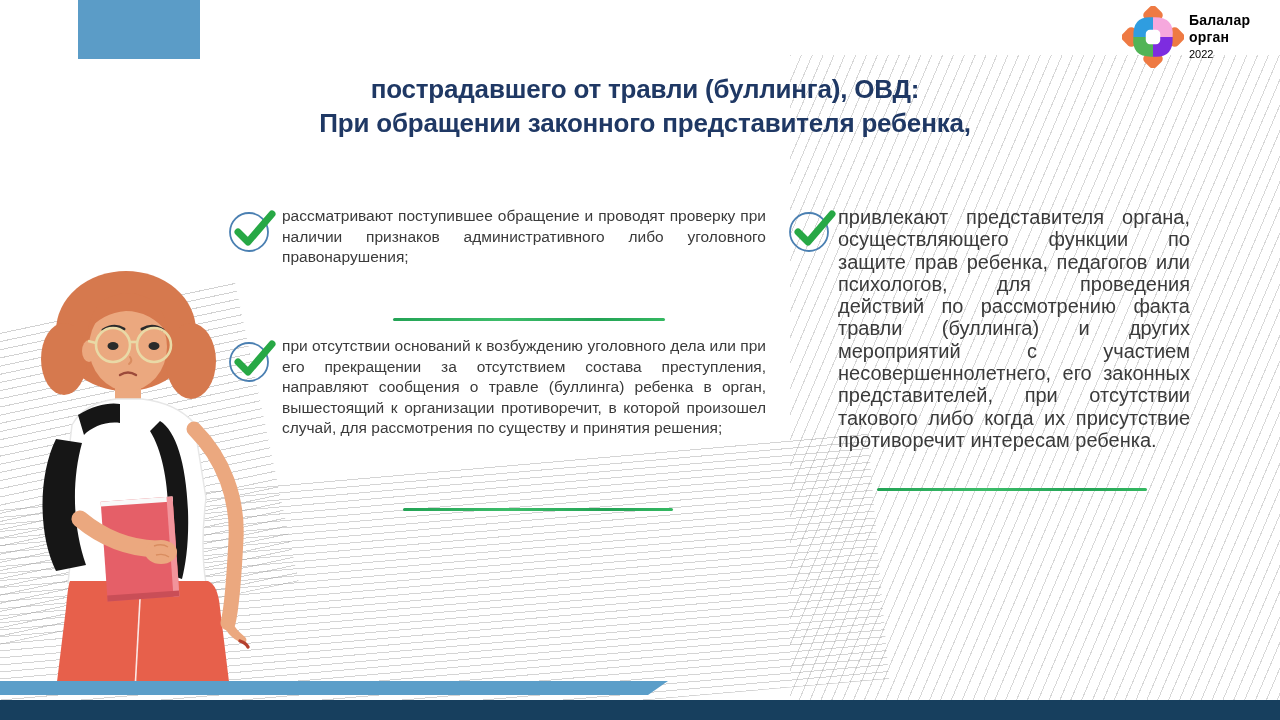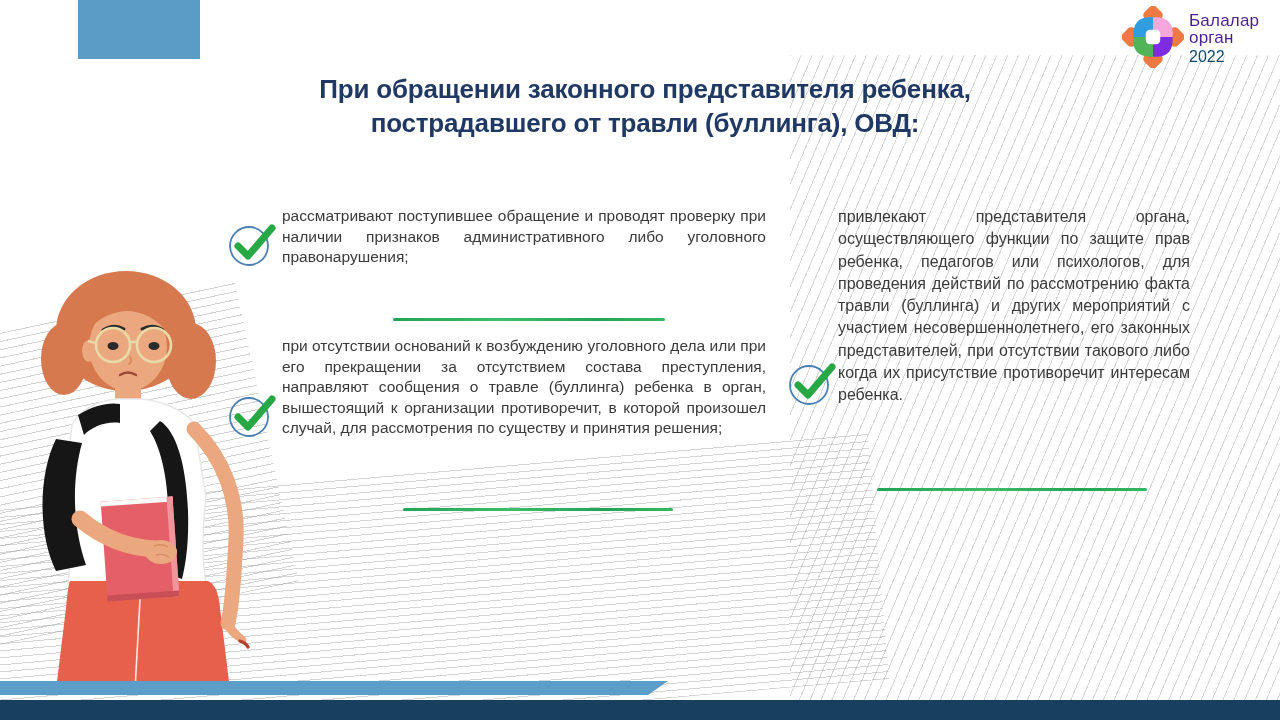--- a/index.html
+++ b/index.html
@@ -26,36 +26,36 @@
   }
   
   .accent-rect {
     position:absolute; left:78px; top:0; width:122px; height:59px;
     background:#5b9cc7; z-index:2;
   }
   
   .logo { position:absolute; left:1122px; top:6px; display:flex; align-items:flex-start; z-index:4; }
   .logo-icon { width:62px; height:62px; }
   .logo-text { margin-left:5px; margin-top:6px; line-height:1; }
-  .logo-name { font-size:17px; font-weight:normal; color:#4c1d95; line-height:17px; letter-spacing:.2px; }
-  .logo-year { font-size:16px; color:#0c4a6e; margin-top:3px; }
+  .logo-name { font-size:14px; font-weight:bold; color:#000000; line-height:17px; letter-spacing:.2px; }
+  .logo-year { font-size:11px; color:#000000; margin-top:3px; }
   
   .title {
     position:absolute; left:250px; top:72px; width:790px; z-index:3;
     text-align:center; color:#1f3864; font-size:26px; font-weight:bold; line-height:34px;
     letter-spacing:-0.2px;
   }
   
-  .item { position:absolute; display:flex; z-index:3;align-items:flex-end; }
+  .item { position:absolute; display:flex; z-index:3; }
   .check { flex:0 0 50px; width:50px; height:48px; }
   .item-text {
     color:#3a3a3a; text-align:justify;
   }
   .left-item .item-text { width:484px; margin-left:4px; font-size:15.5px; line-height:20.5px; }
-  .right-item .item-text { width:352px; margin-left:0px; font-size:16px; line-height:22.3px; }
+  .right-item .item-text { width:352px; margin-left:0px; font-size:20px; line-height:22.3px; }
   .item-1 { left:228px; top:206px; }
   .item-2 { left:228px; top:336px; }
   .item-3 { left:228px; top:522px; }
   .item-r { left:788px; top:206px; }
   .item-r .check { margin-right:0px; }
   
   .sep {
     position:absolute; height:3px; z-index:3; border-radius:2px;
     background:linear-gradient(90deg,#23a355,#3dbd6a 40%,#23a355 75%,#35b862);
   }
@@ -101,22 +101,22 @@
       </g>
     </svg>
     <div class="logo-text">
       <div class="logo-name">Балалар</div>
       <div class="logo-name">орган</div>
       <div class="logo-year">2022</div>
     </div>
   </div>
 
   <div class="title">
+    <div>пострадавшего от травли (буллинга), ОВД:</div>
     <div>При обращении законного представителя ребенка,</div>
-    <div>пострадавшего от травли (буллинга), ОВД:</div>
   </div>
 
   <div class="item left-item item-1">
     <svg class="check" viewBox="0 0 50 48">
       <circle cx="21" cy="26" r="19" fill="none" stroke="#4b80b2" stroke-width="1.8"></circle>
       <path d="M10 26 L20 36 L44 8" fill="none" stroke="#27a845" stroke-width="7" stroke-linecap="round" stroke-linejoin="round"></path>
     </svg>
     <div class="item-text">рассматривают поступившее обращение и проводят проверку при наличии признаков административного либо уголовного правонарушения;</div>
   </div>
   <div class="sep sep-1"></div>

